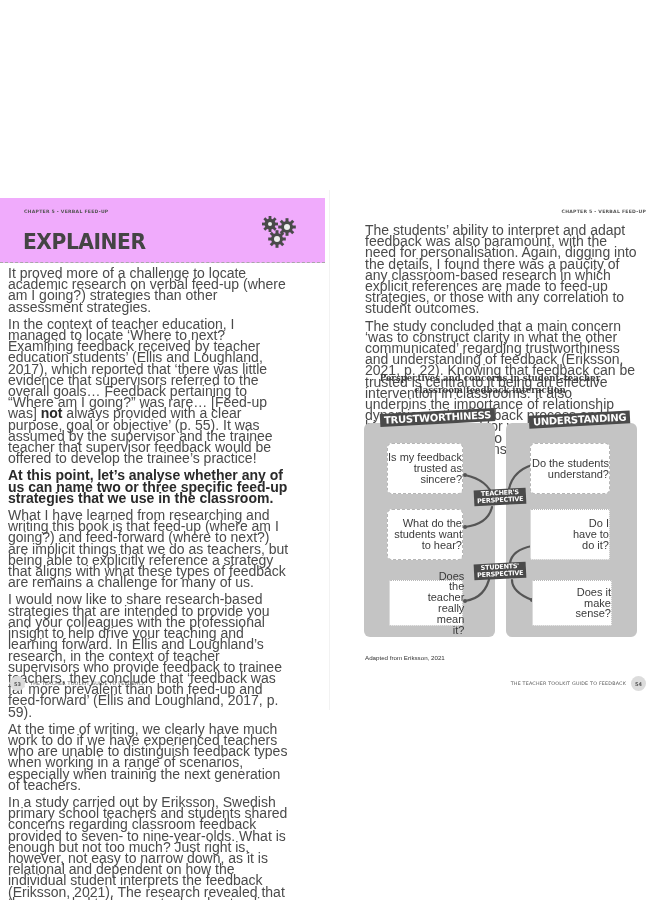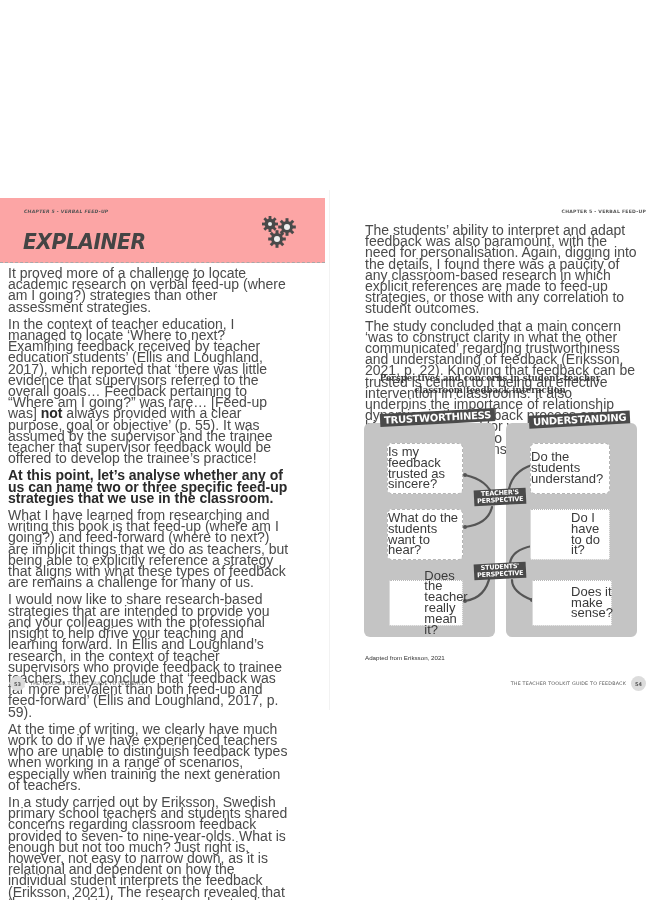--- a/index.html
+++ b/index.html
@@ -8,21 +8,21 @@
     font-family: "Liberation Sans", sans-serif; color: #3a3a3a;
   }
   .spread { position: absolute; left: 0; top: 0; width: 660px; height: 900px; }
   .page { position: absolute; top: 198px; height: 510px; }
   .page-left { left: 0; width: 330px; }
   .page-right { left: 330px; width: 330px; }
 
   
   .header-band {
     position: absolute; left: 0; top: 0; width: 325px; height: 64px;
-    background: #fca5a5; border-bottom: 1px dashed #a8a8a8; font-style: italic;
+    background: #f0abfc; border-bottom: 1px dashed #a8a8a8;
   }
   .running-head {
     position: absolute; font-size: 4.6px; font-weight: bold; letter-spacing: 0.25px;
     color: #555; text-transform: uppercase; font-family: "DejaVu Sans", sans-serif;
   }
   .page-left .running-head { left: 24px; top: 11px; }
   .page-right .running-head { right: 14px; top: 11px; }
   .explainer-title {
     position: absolute; left: 23px; top: 31px; font-family: "DejaVu Sans", sans-serif;
     font-weight: bold; font-size: 22px; letter-spacing: -0.5px; color: #444;
@@ -50,22 +50,22 @@
   }
   .panel-left { left: 364px; top: 423px; width: 131px; height: 214px; }
   .panel-right { left: 506px; top: 423px; width: 131px; height: 214px; }
   .col-label {
     position: absolute; background: #4a4a4a; color: #fff; font-family: "DejaVu Sans", sans-serif;
     font-weight: bold; font-size: 10px; letter-spacing: -0.3px; padding: 1px 4px; text-transform: uppercase;
   }
   .label-trust { left: 380px; top: 411px; transform: rotate(-3deg); }
   .label-under { left: 529px; top: 413px; transform: rotate(-3deg); }
   .q-card {
-    position: absolute; background: #ffffff; border-radius: 5px; text-align: left;
-    font-size: 13px; line-height: 10.8px; color: #3a3a3a; display: flex; align-items: center; justify-content: center;
+    position: absolute; background: #ffffff; border-radius: 5px; text-align: right;
+    font-size: 11px; line-height: 10.8px; color: #3a3a3a; display: flex; align-items: center; justify-content: center;
     border: 1.5px dashed #b5b5b5; box-sizing: border-box;
   }
   .q-card.dotted { border: 1.5px dotted #b8b8b8; border-radius: 2px; padding-left: 40px; }
   .persp-label {
     position: absolute; background: #4a4a4a; color: #fff; font-family: "DejaVu Sans", sans-serif;
     font-weight: bold; font-size: 6.4px; line-height: 7px; padding: 1px 3px; text-align: center;
     letter-spacing: -0.2px; text-transform: uppercase;
   }
   .connectors { position: absolute; left: 0; top: 0; width: 660px; height: 900px; pointer-events: none; }
   .caption {

